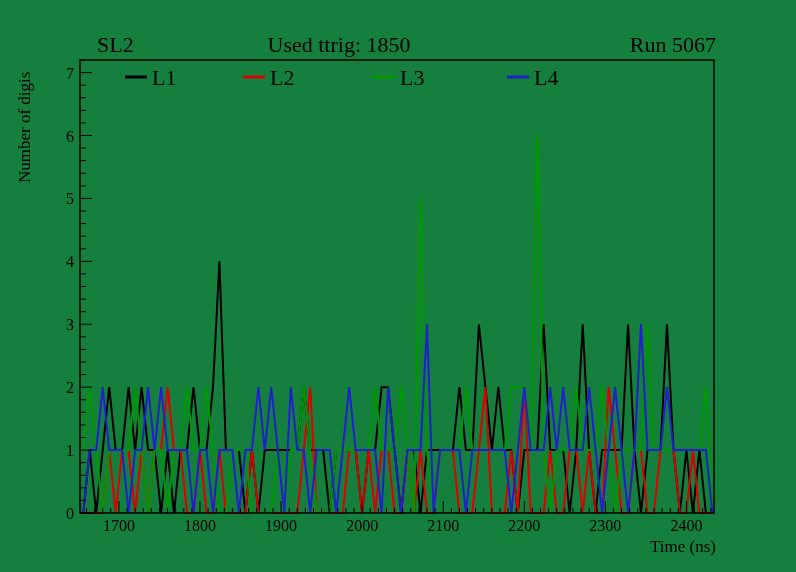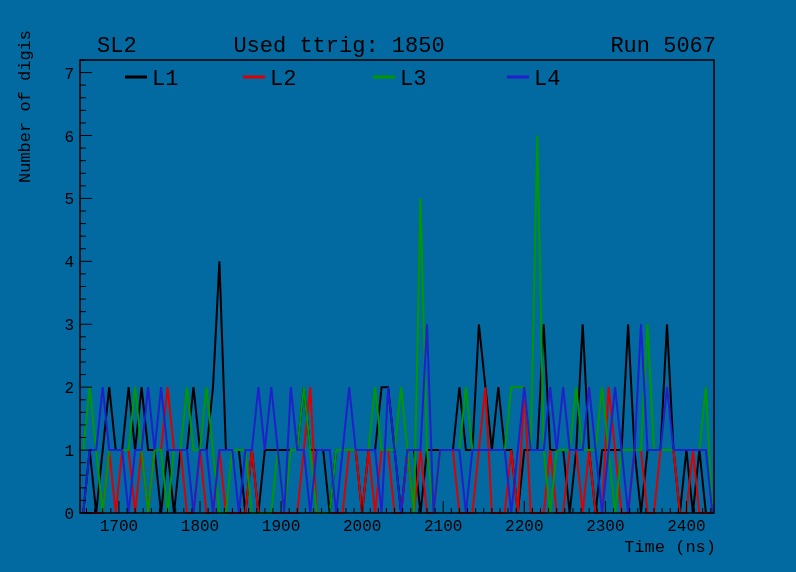--- a/index.html
+++ b/index.html
@@ -1,17 +1,17 @@
 <!DOCTYPE html>
 <html><head>
 <meta charset="utf-8">
 <style>
   html,body{margin:0;padding:0;background:#ffffff;}
-  .page{position:relative;width:796px;height:572px;background:#0369a1;
-        font-family:Liberation Mono, monospace;}
+  .page{position:relative;width:796px;height:572px;background:#15803d;
+        font-family:Liberation Serif, serif;}
   svg{position:absolute;left:0;top:0;}
   text{fill:#000000;}
   .hdr{font-size:22px;}
   .ticklbl{font-size:16px;}
   .axtitle{font-size:17px;}
   .leglbl{font-size:22px;}
 </style>
 </head>
 <body>
 

